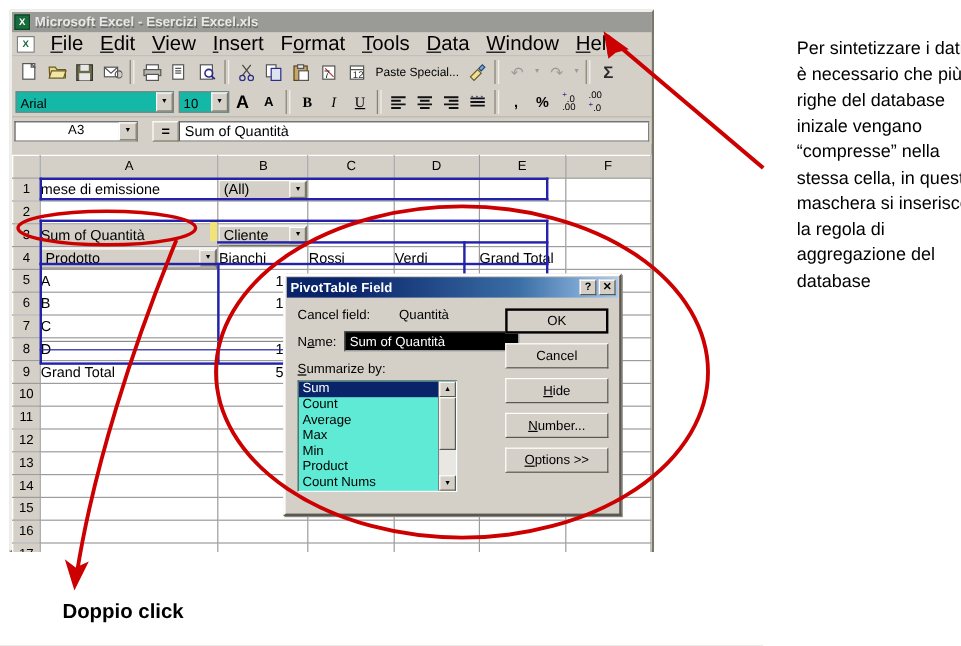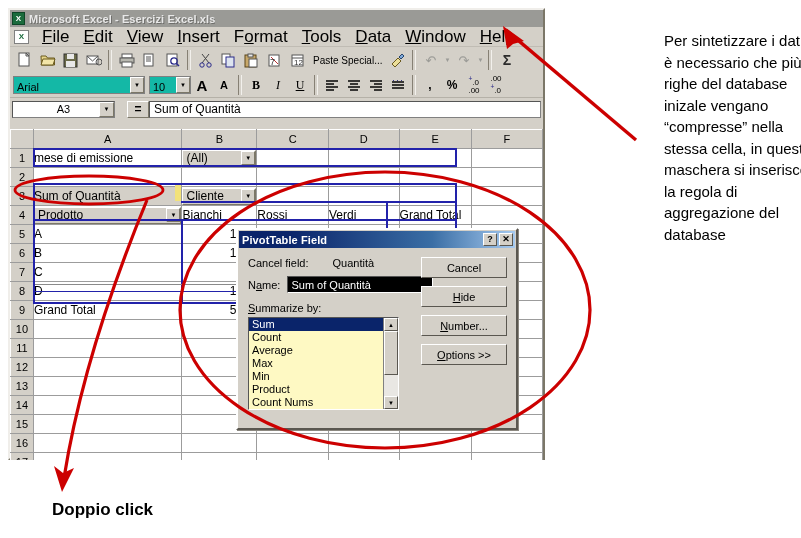--- a/index.html
+++ b/index.html
@@ -183,21 +183,21 @@
   .sf-val{margin-left:24px;}
   .row-nm{display:flex;align-items:center;margin-bottom:9px;}
   .nm-input{
     margin-left:7px;width:146px;height:17px;background:#000;color:#fff;
     border:1px solid #808080;border-top-color:#555;border-left-color:#555;
     border-right-color:#fff;border-bottom-color:#fff;
     box-sizing:border-box;display:flex;align-items:center;padding-left:3px;font-size:11px;
   }
   .sum-lbl{margin-bottom:3px;}
   .listbox{
-    width:151px;height:93px;background:#fef9c3;
+    width:133px;height:93px;background:#5eead4;
     border:1px solid #808080;border-top-color:#555;border-left-color:#555;
     border-right-color:#fff;border-bottom-color:#fff;
     box-sizing:border-box;display:flex;overflow:hidden;
   }
   .lb-items{flex:1;}
   .lb-item{font-size:11px;padding:0 3px;height:13px;line-height:13px;color:#000;}
   .lb-item.sel{background:#0a246a;color:#fff;}
   .lb-scroll{
     width:14px;background:#e9e7e3;border-left:1px solid #808080;
     display:flex;flex-direction:column;
@@ -673,20 +673,21 @@
         <div class="lb-item">Count Nums</div>
       </div>
       <div class="lb-scroll">
         <div class="lb-arrow">▲</div>
         <div class="lb-thumb"></div>
         <div class="lb-track"></div>
         <div class="lb-arrow">▼</div>
       </div>
     </div>
     <div class="dlg-btns">
+      <div class="dbtn def">OK</div>
       <div class="dbtn">Cancel</div>
       <div class="dbtn"><u>H</u>ide</div>
       <div class="dbtn"><u>N</u>umber...</div>
       <div class="dbtn"><u>O</u>ptions &gt;&gt;</div>
     </div>
   </div>
 </div>
 
 <svg id="overlay-svg">
 

